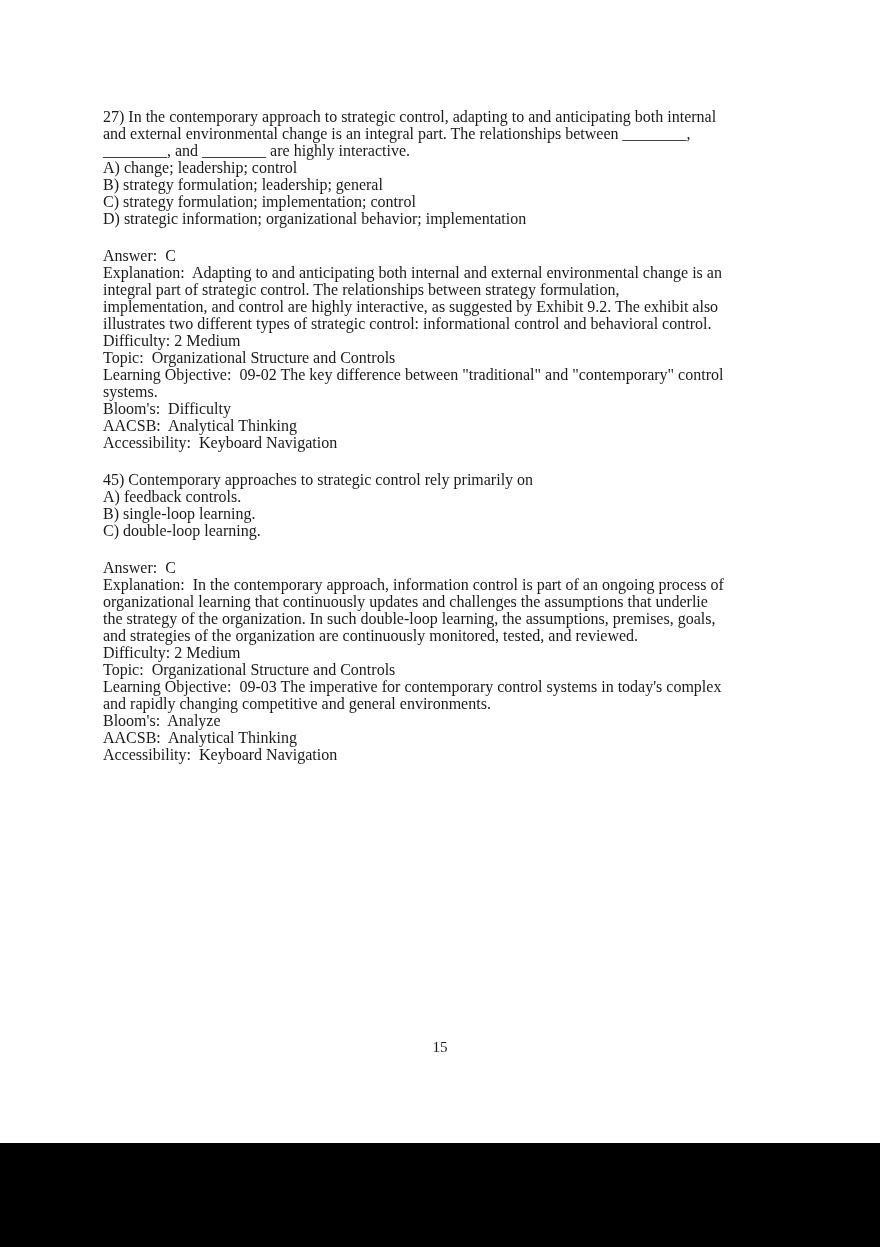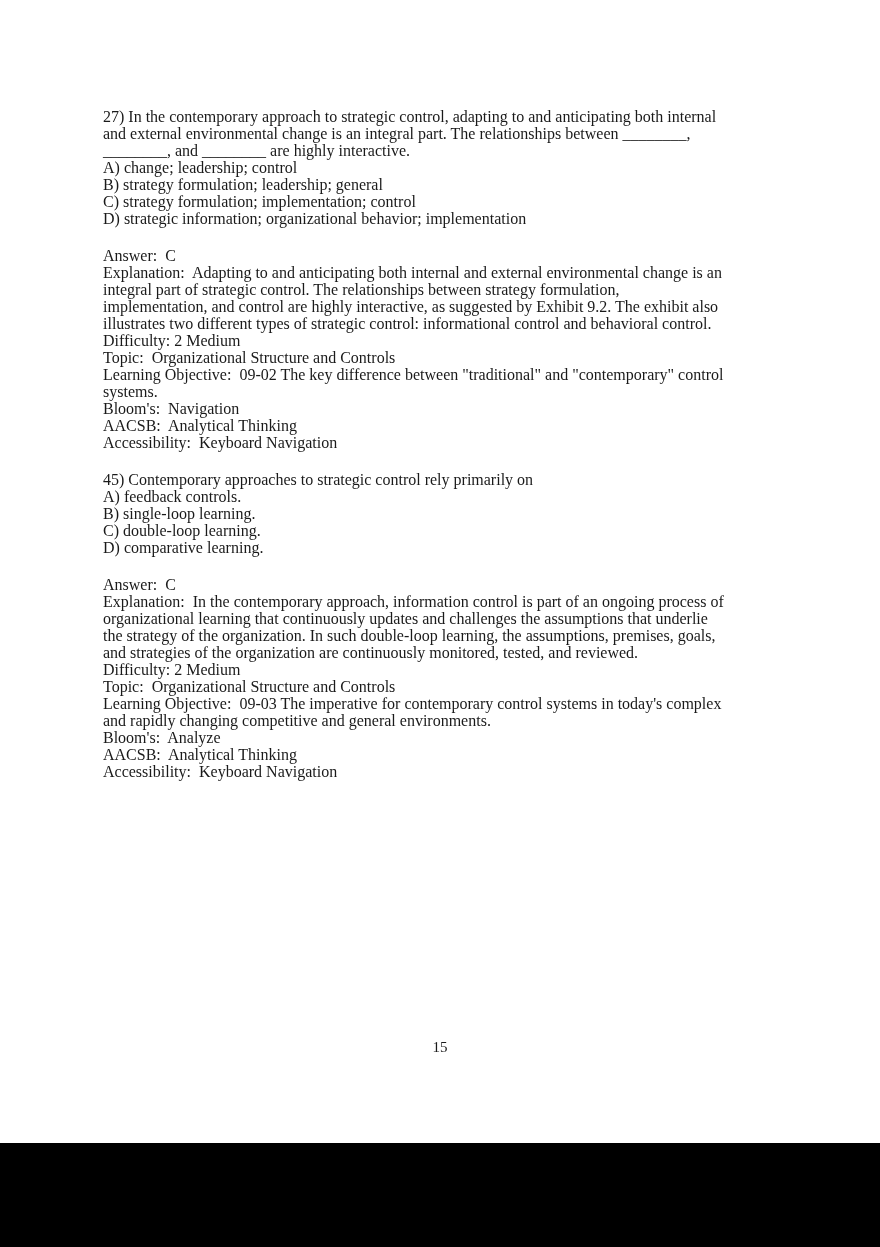--- a/index.html
+++ b/index.html
@@ -68,33 +68,32 @@
   <section>
     <p class="para">Answer:  C</p>
     <p class="para">Explanation:  Adapting to and anticipating both internal and external environmental change is an
 integral part of strategic control. The relationships between strategy formulation,
 implementation, and control are highly interactive, as suggested by Exhibit 9.2. The exhibit also
 illustrates two different types of strategic control: informational control and behavioral control.</p>
     <p class="para">Difficulty: 2 Medium</p>
     <p class="para">Topic:  Organizational Structure and Controls</p>
     <p class="para">Learning Objective:  09-02 The key difference between "traditional" and "contemporary" control
 systems.</p>
-    <p class="para">Bloom's:  Navigation</p>
+    <p class="para">Bloom's:  Difficulty</p>
     <p class="para">AACSB:  Analytical Thinking</p>
     <p class="para">Accessibility:  Keyboard Navigation</p>
   </section>
 
   <div class="gap"></div>
 
   <section>
     <p class="para">45) Contemporary approaches to strategic control rely primarily on</p>
     <p class="para">A) feedback controls.</p>
     <p class="para">B) single-loop learning.</p>
     <p class="para">C) double-loop learning.</p>
-    <p class="para">D) comparative learning.</p>
   </section>
 
   <div class="gap"></div>
 
   <section>
     <p class="para">Answer:  C</p>
     <p class="para">Explanation:  In the contemporary approach, information control is part of an ongoing process of
 organizational learning that continuously updates and challenges the assumptions that underlie
 the strategy of the organization. In such double-loop learning, the assumptions, premises, goals,
 and strategies of the organization are continuously monitored, tested, and reviewed.</p>

